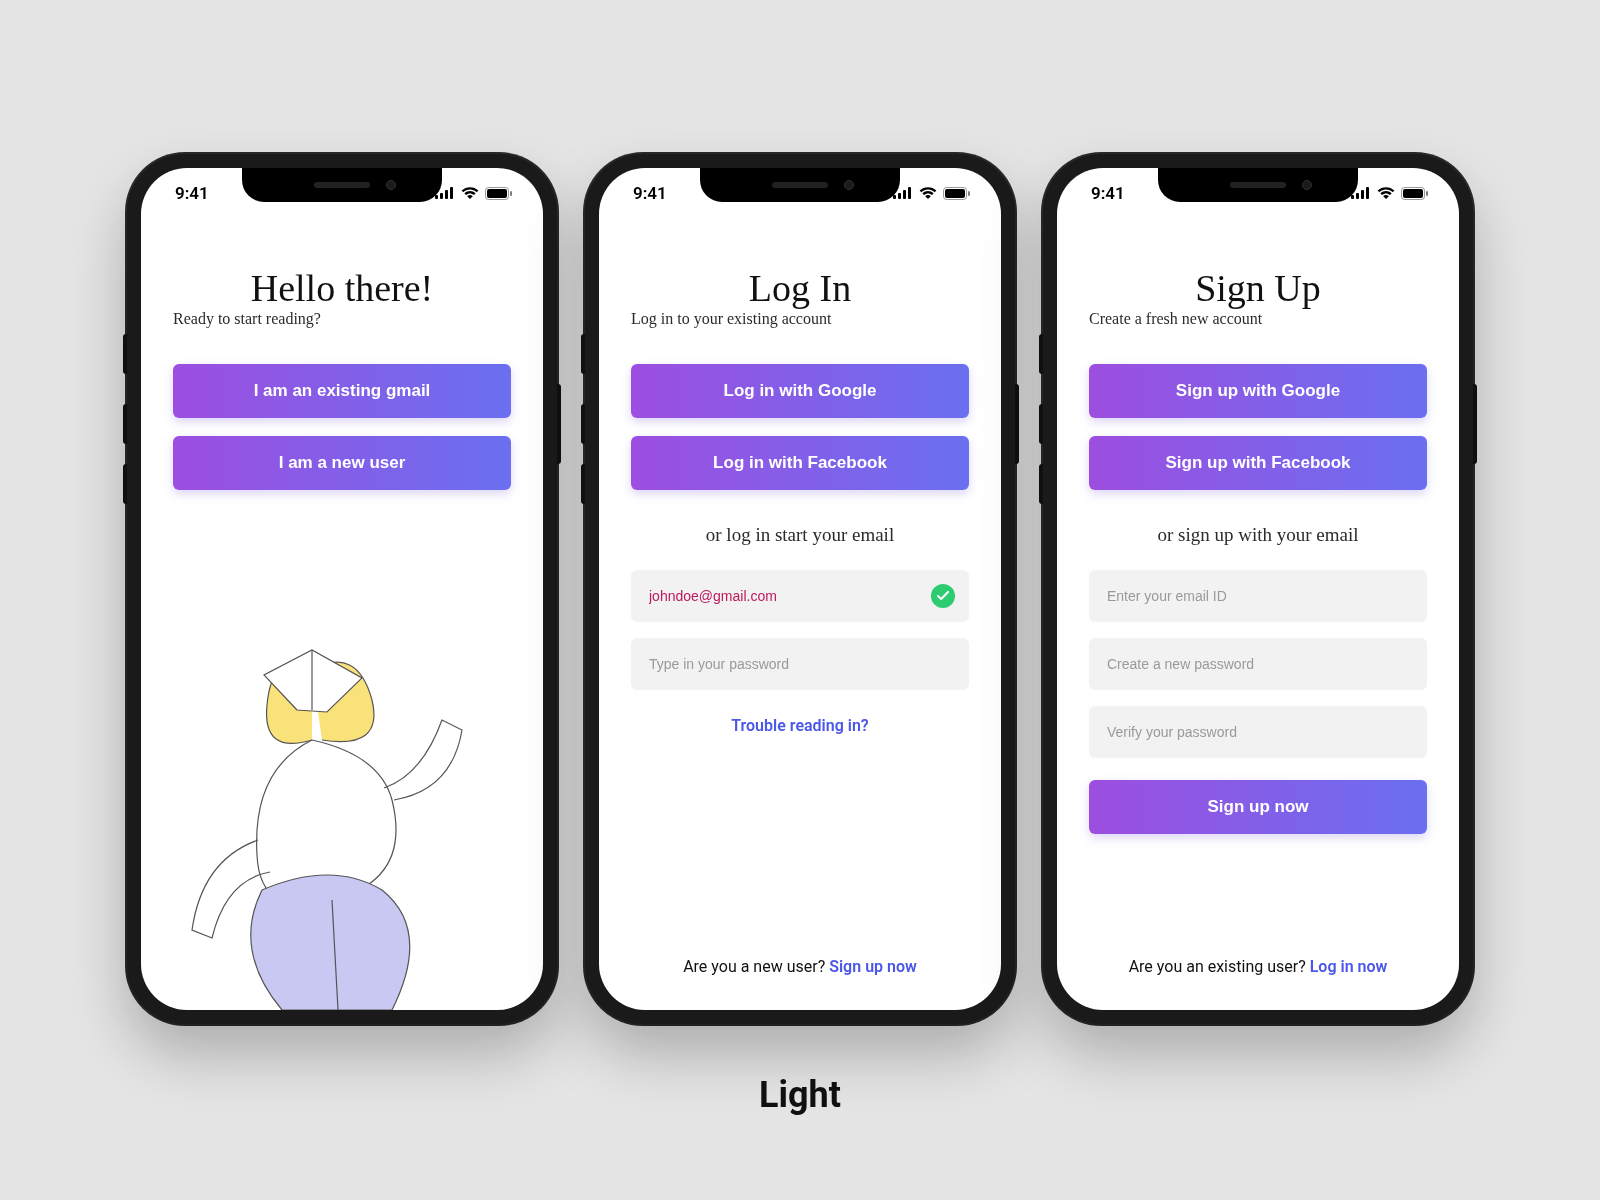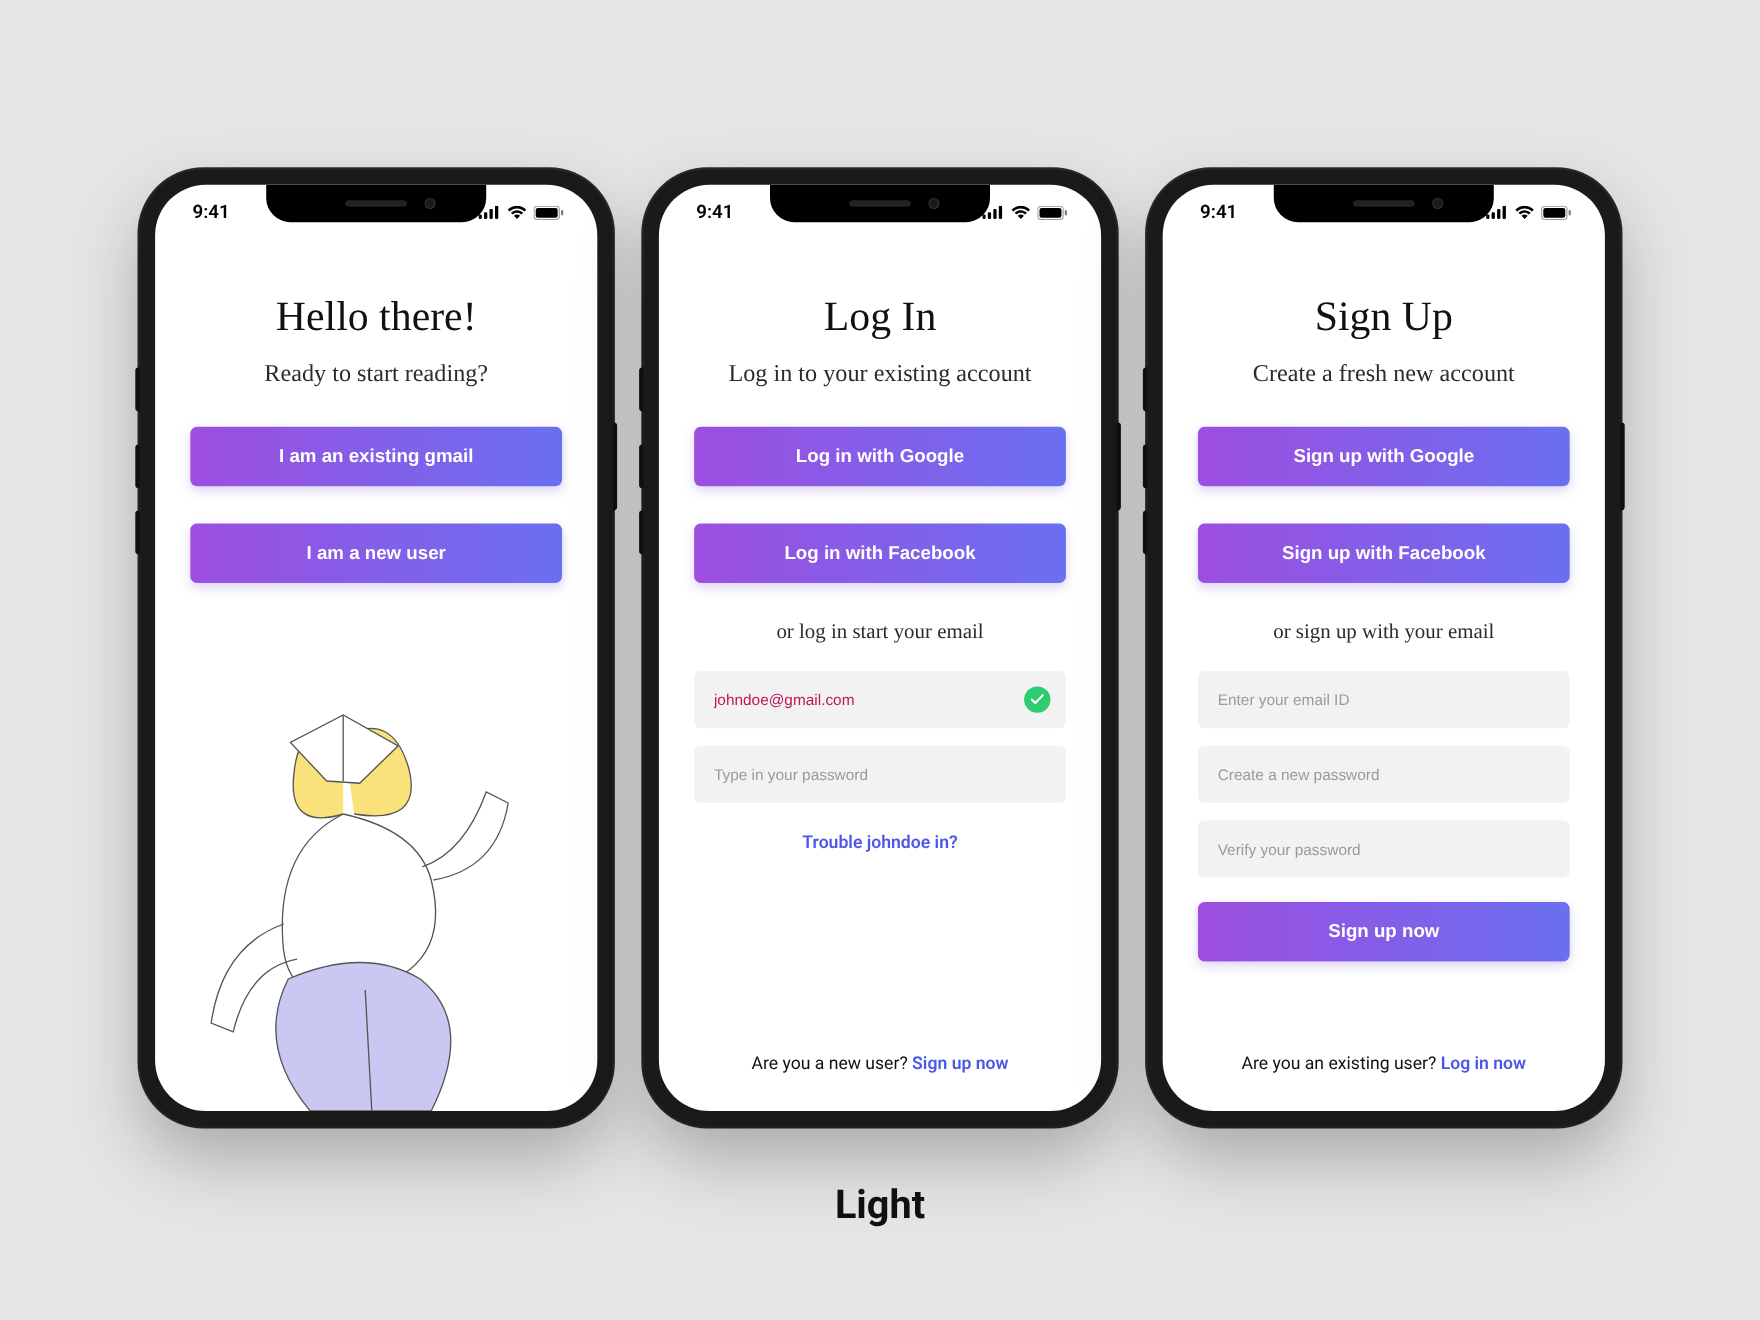--- a/index.html
+++ b/index.html
@@ -79,27 +79,27 @@
   }
   .title {
     font-family: Georgia, "Times New Roman", serif;
     font-size: 38px;
     font-weight: 400;
     color: #111;
     text-align:center;
   }
   .subtitle {
     font-family: Georgia, "Times New Roman", serif;
-    font-size: 22px;
+    font-size: 16px;
     color: #2b2b2b;
-    text-align:center;
-    margin-top: 16px;
+    text-align:left;
+    margin-top: 0;
   }
   .btn {
-    margin-top: 34px;
+    margin-top: 18px;
     height: 54px;
     border: none;
     border-radius: 6px;
     color: #fff;
     font-size: 17px;
     font-weight: 600;
     background: linear-gradient(90deg, #9d4ee0 0%, #6a6ff0 100%);
     cursor: pointer;
     width: 100%;
     box-shadow: 0 4px 10px rgba(120,90,220,.25);
@@ -260,21 +260,21 @@
         <p class="divider-text">or log in start your email</p>
         <div class="input-wrap">
           <input class="input" value="johndoe@gmail.com" style="">
           <span class="valid-badge">
             <svg width="12" height="10" viewBox="0 0 12 10">
                 <path d="M1 5 L4.2 8 L11 1" stroke="#fff" stroke-width="2" fill="none" stroke-linecap="round" stroke-linejoin="round"></path>
               </svg>
           </span>
         </div>
         <input class="input" type="password" placeholder="Type in your password" style="">
-        <div class="link">Trouble johndoe in?</div>
+        <div class="link">Trouble reading in?</div>
         <div class="footer-line">
           <span>Are you a new user? </span><span class="footer-link">Sign up now</span>
         </div>
       </div>
     </div>
   </div>
 
   <div class="phone">
     <div class="screen">
       <div class="notch">

